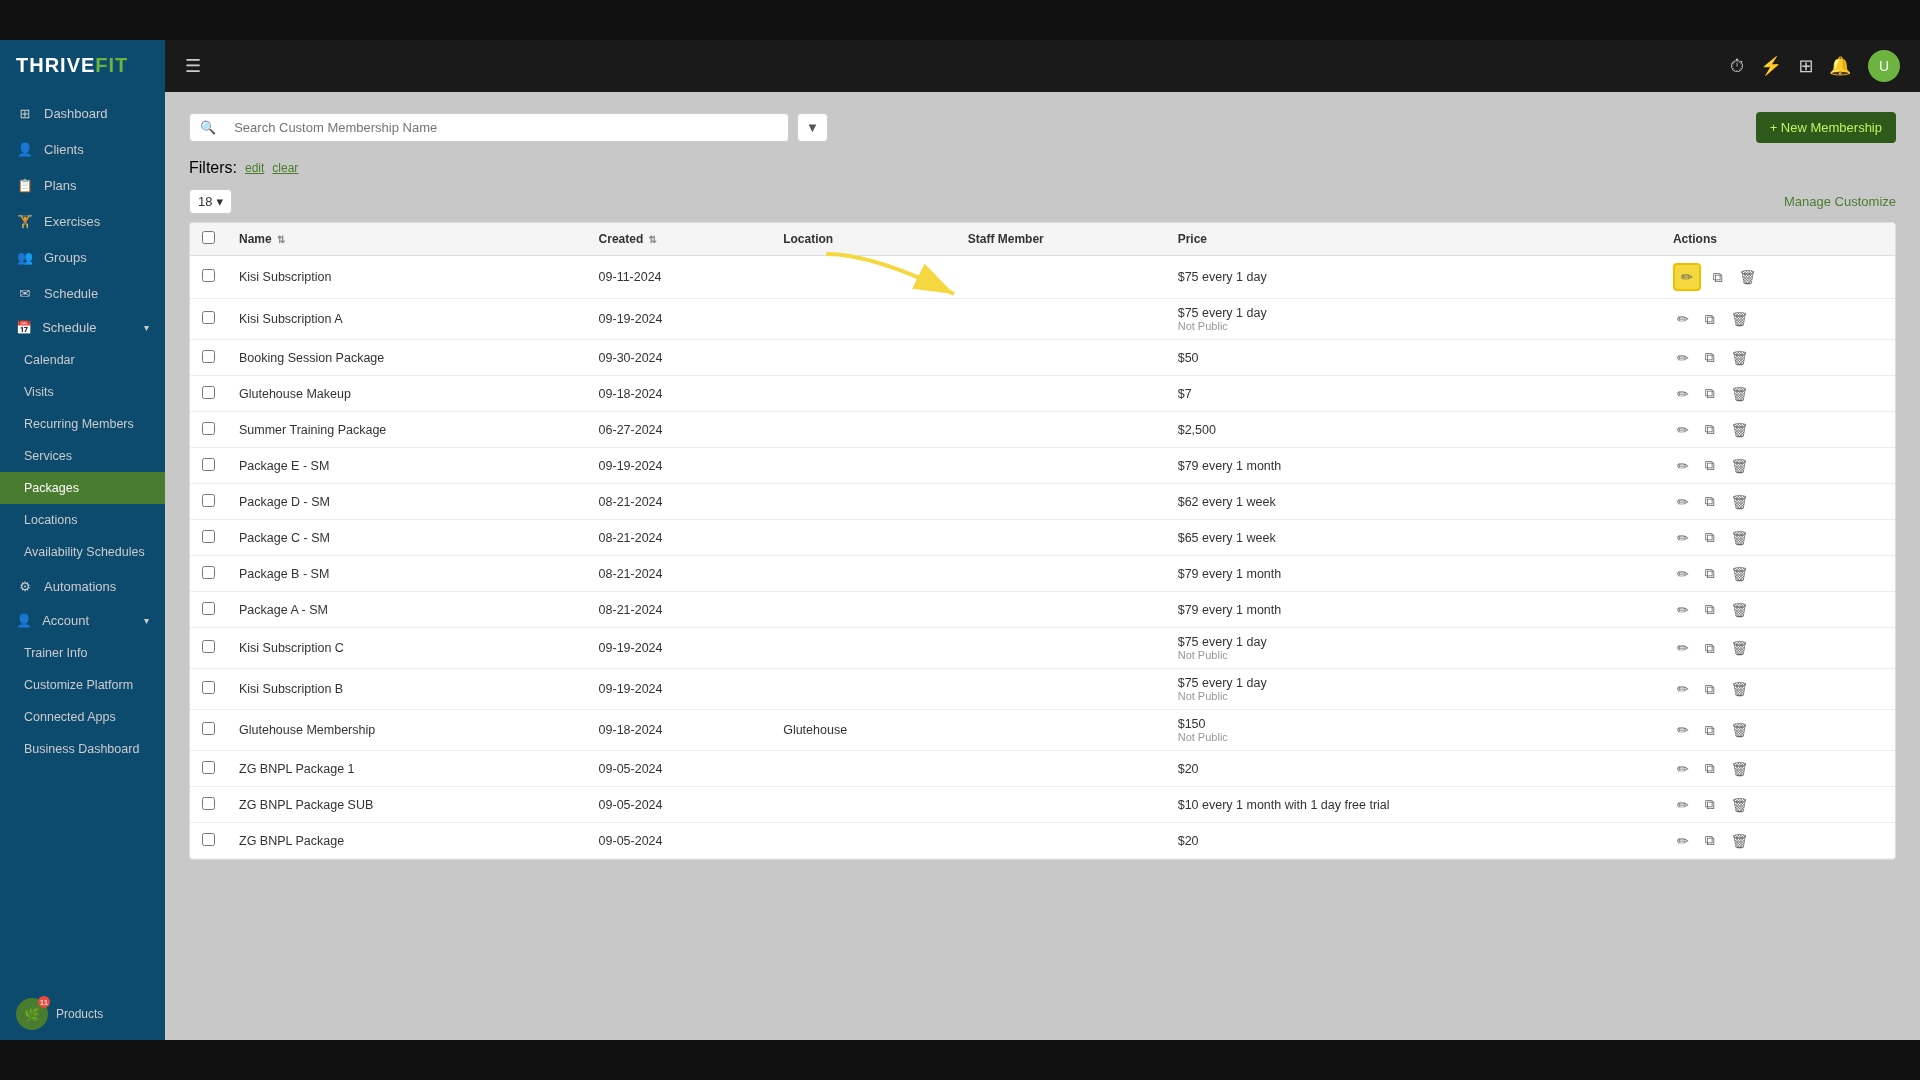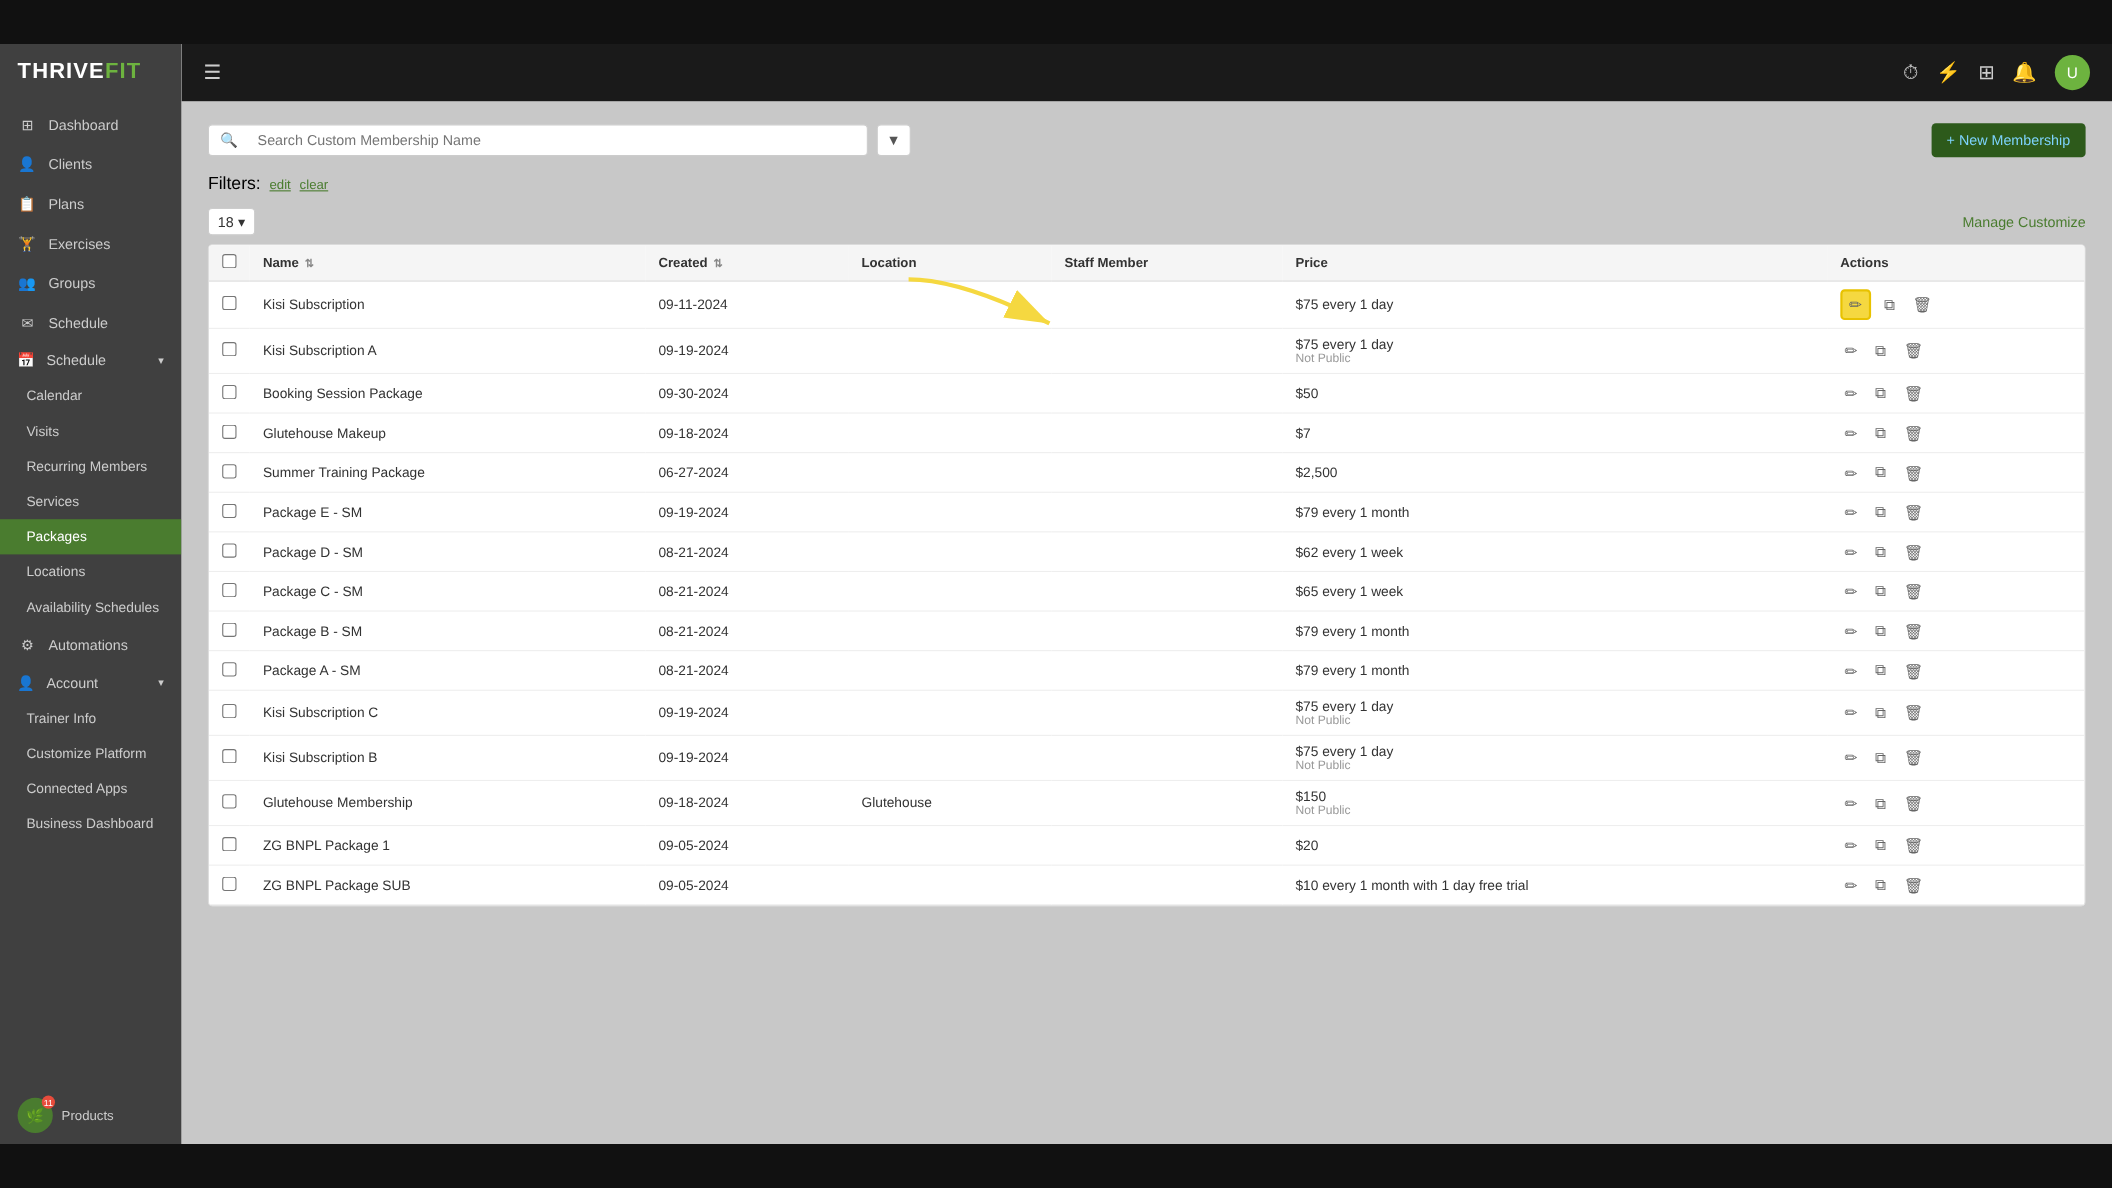--- a/index.html
+++ b/index.html
@@ -4,21 +4,21 @@
   <style>
     * { box-sizing: border-box; margin: 0; padding: 0; }
     body { font-family: -apple-system, BlinkMacSystemFont, 'Segoe UI', sans-serif; background: #b5b5b5; display: flex; flex-direction: column; height: 1080px; width: 1920px; overflow: hidden; }
 
     .top-bar { background: #111; height: 40px; width: 100%; flex-shrink: 0; }
     .bottom-bar { background: #111; height: 40px; width: 100%; flex-shrink: 0; }
 
     .app-wrapper { display: flex; flex: 1; overflow: hidden; }
 
     
-    .sidebar { width: 165px; background: #404040; display: flex; flex-direction: column; overflow-y: auto; flex-shrink: 0; }
+    .sidebar { width: 165px; background: #0c4a6e; display: flex; flex-direction: column; overflow-y: auto; flex-shrink: 0; }
     .sidebar-logo { padding: 14px 16px; }
     .sidebar-logo span { color: #fff; font-size: 20px; font-weight: 900; letter-spacing: 1px; }
     .sidebar-logo span em { color: #6db33f; font-style: normal; }
 
     .nav-section { padding: 4px 0; }
     .nav-item { display: flex; align-items: center; gap: 10px; padding: 9px 16px; color: #ccc; font-size: 13px; cursor: pointer; white-space: nowrap; }
     .nav-item.active { background: #4a7c2f; color: #fff; }
     .nav-item .nav-icon { width: 18px; height: 18px; flex-shrink: 0; display: flex; align-items: center; justify-content: center; }
     .nav-group-header { display: flex; align-items: center; gap: 10px; padding: 9px 16px; color: #ccc; font-size: 13px; cursor: pointer; }
     .nav-group-header .chevron { margin-left: auto; font-size: 10px; }
@@ -43,21 +43,21 @@
 
     
     .content { flex: 1; padding: 20px 24px; overflow-y: auto; position: relative; }
 
     
     .toolbar { display: flex; align-items: center; justify-content: space-between; margin-bottom: 16px; }
     .search-box { display: flex; align-items: center; background: #fff; border: 1px solid #ccc; border-radius: 4px; padding: 6px 10px; width: 600px; gap: 6px; }
     .search-box input { border: none; outline: none; font-size: 13px; color: #555; flex: 1; background: transparent; margin-left: 12px; }
     .search-icon { color: #888; font-size: 13px; }
     .filter-btn { background: #fff; border: 1px solid #ccc; border-radius: 4px; padding: 6px 8px; cursor: pointer; color: #555; font-size: 13px; }
-    .new-membership-btn { background: #2d5a1b; color: #7dd3fc; border: none; border-radius: 4px; padding: 8px 14px; font-size: 13px; cursor: pointer; display: flex; align-items: center; gap: 5px; }
+    .new-membership-btn { background: #2d5a1b; color: #bef264; border: none; border-radius: 4px; padding: 8px 14px; font-size: 13px; cursor: pointer; display: flex; align-items: center; gap: 5px; }
 
     .filter-row { display: flex; align-items: center; gap: 8px; margin-bottom: 12px; }
     .filter-link { font-size: 12px; color: #4a7c2f; cursor: pointer; text-decoration: underline; }
 
     
     .table-header-row { display: flex; align-items: center; justify-content: space-between; margin-bottom: 8px; }
     .row-count { font-size: 13px; color: #333; background: #fff; border: 1px solid #ccc; border-radius: 4px; padding: 4px 8px; cursor: pointer; display: flex; align-items: center; gap: 4px; }
     .manage-categories { font-size: 13px; color: #4a7c2f; cursor: pointer; }
 
     .data-table { width: 100%; background: #fff; border-radius: 4px; overflow: hidden; border: 1px solid #ddd; }
@@ -540,20 +540,40 @@
 
     </td>
     <td>
       <div class="actions-cell">
         <button class="action-btn" title="Edit">✏</button>
         <button class="action-btn" title="Copy">⧉</button>
         <button class="action-btn" title="Delete">🗑</button>
       </div>
     </td>
   </tr>
+              <tr>
+    <td class="checkbox-cell">
+      <input type="checkbox" style="">
+    </td>
+    <td>ZG BNPL Package</td>
+    <td>09-05-2024</td>
+    <td></td>
+    <td></td>
+    <td>
+      <div>$20</div>
+
+    </td>
+    <td>
+      <div class="actions-cell">
+        <button class="action-btn" title="Edit">✏</button>
+        <button class="action-btn" title="Copy">⧉</button>
+        <button class="action-btn" title="Delete">🗑</button>
+      </div>
+    </td>
+  </tr>
             </tbody>
         </table>
 
         <div class="arrow-overlay" style="top:15px; left:620px; pointer-events:none; position:absolute; z-index:10;">
           <svg class="arrow-svg" width="250" height="130" viewBox="0 0 250 130">
 
             <defs>
               <marker id="arrowhead" markerWidth="10" markerHeight="7" refX="10" refY="3.5" orient="auto">
                 <polygon points="0 0, 10 3.5, 0 7" fill="#f5d840"></polygon>
               </marker>

